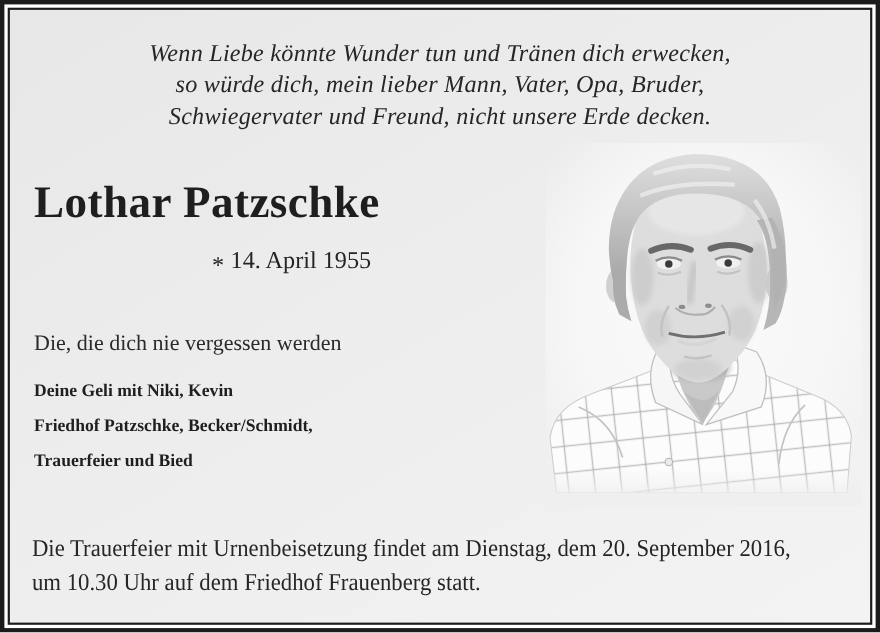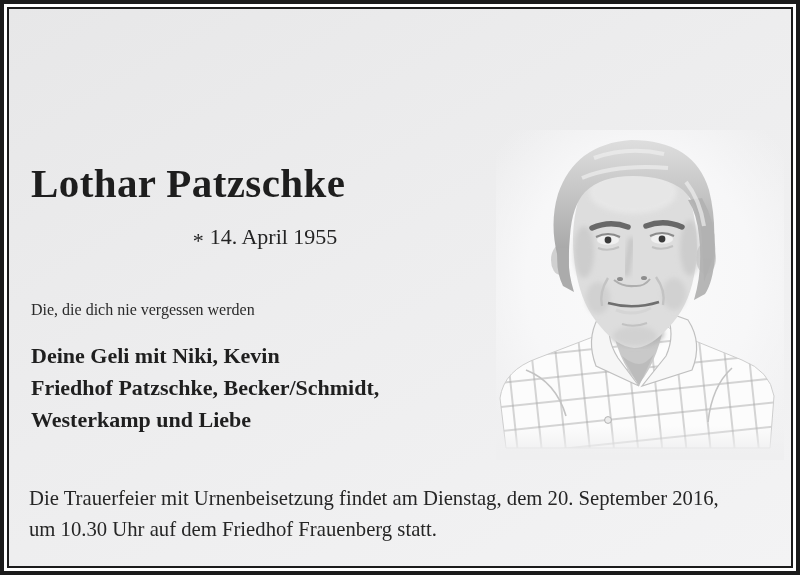--- a/index.html
+++ b/index.html
@@ -40,24 +40,24 @@
     color: #1e1e1e;
   }
   .dates {
     top: 215px;
     display: flex; justify-content: center; gap: 38px;
     font-size: 22px; color: #242424;
   }
   .date-item { white-space: nowrap; }
   .birth-symbol { display: inline-block; transform: translateY(4px); margin-right: 6px; }
   .death-symbol { display: inline-block; margin-right: 5px; }
-  .farewell { top: 292px; font-size: 16px; color: #2a2a2a; }
+  .farewell { top: 292px; font-size: 20px; color: #2a2a2a; }
   .mourners {
     top: 331px;
-    font-size: 22px; font-weight: 700; line-height: 32px;
+    font-size: 16px; font-weight: 700; line-height: 32px;
     color: #1f1f1f;
   }
   .funeral {
     position: absolute; left: 20px; top: 473px; width: 760px;
     font-size: 22px; line-height: 31px;
     color: #262626;
     transform: scaleX(0.94);
     transform-origin: left top;
     white-space: nowrap;
   }
@@ -67,35 +67,40 @@
   }
   .photo svg { display: block; }
 </style>
 </head>
 <body>
 
 <div class="card">
   <div class="frame-outer"></div>
   <div class="frame-inner">
 
+    <div class="quote">
+      <div>Wenn Liebe könnte Wunder tun und Tränen dich erwecken,</div>
+      <div>so würde dich, mein lieber Mann, Vater, Opa, Bruder,</div>
+      <div>Schwiegervater und Freund, nicht unsere Erde decken.</div>
+    </div>
 
     <div class="left-col name">Lothar Patzschke</div>
 
     <div class="left-col dates">
       <span class="date-item">
         <span class="birth-symbol">*</span><span>14. April 1955</span>
       </span>
     </div>
 
     <div class="left-col farewell">Die, die dich nie vergessen werden</div>
 
     <div class="left-col mourners">
       <div>Deine Geli mit Niki, Kevin</div>
       <div>Friedhof Patzschke, Becker/Schmidt,</div>
-      <div>Westerkamp und Liebe</div>
+      <div>Trauerfeier und Bied</div>
     </div>
 
     <div class="funeral">
       <div>Die Trauerfeier mit Urnenbeisetzung findet am Dienstag, dem 20. September 2016,</div>
       <div>um 10.30 Uhr auf dem Friedhof Frauenberg statt.</div>
     </div>
 
     <div class="photo">
       <svg viewBox="0 0 288 330" width="288" height="330" xmlns="http://www.w3.org/2000/svg">
         <defs>

